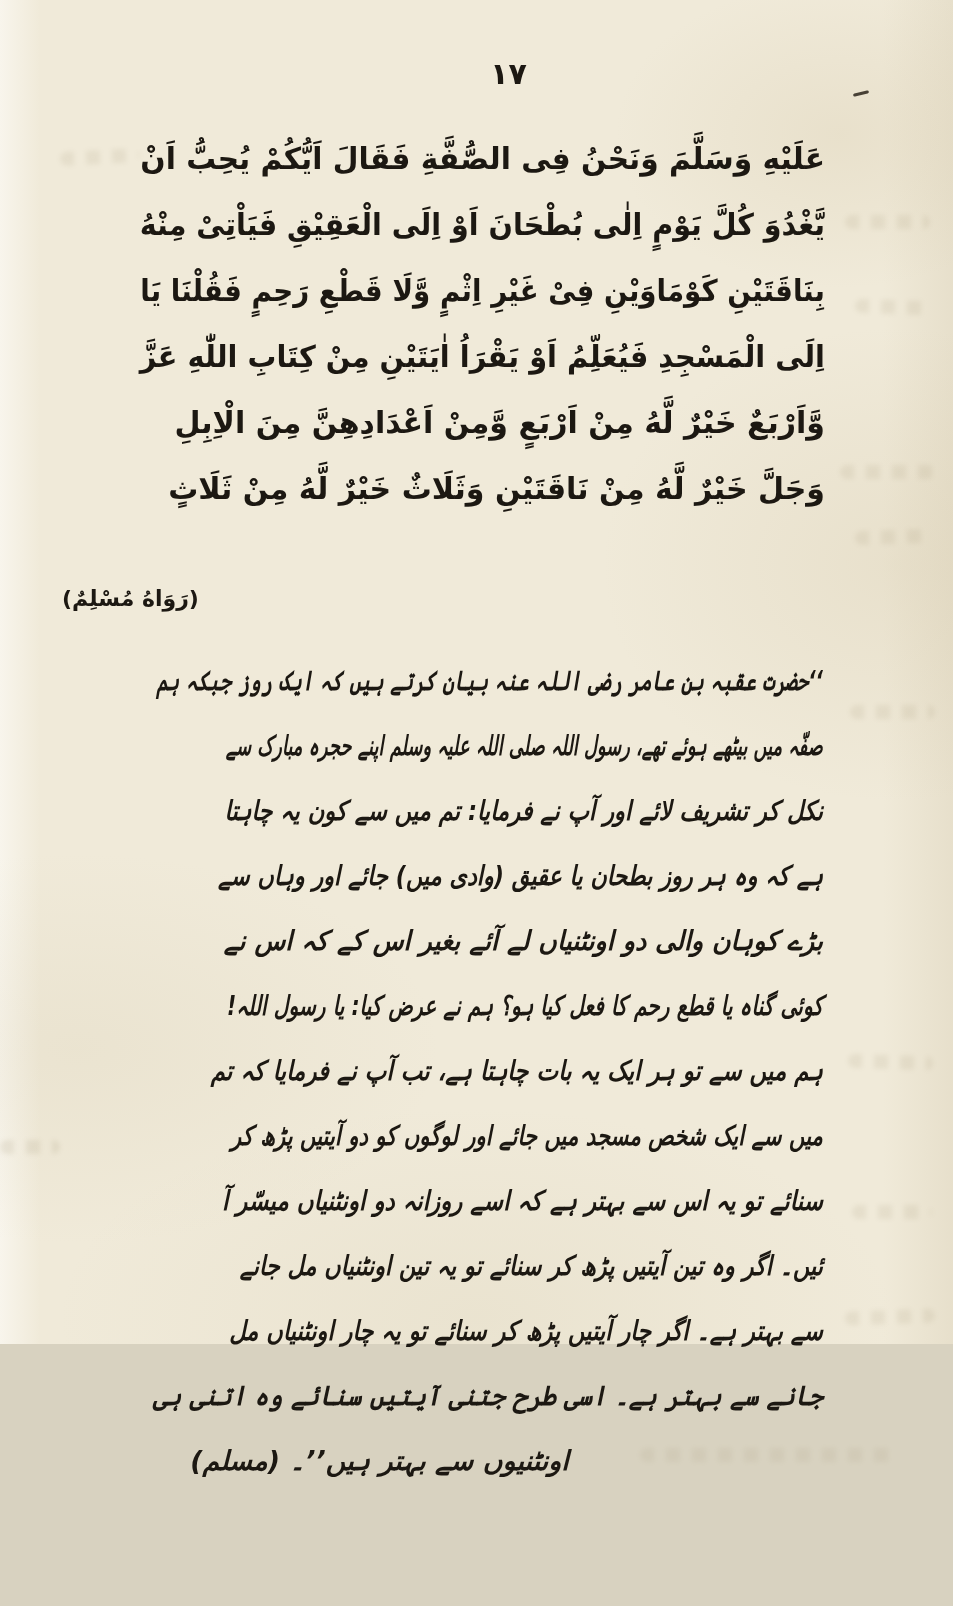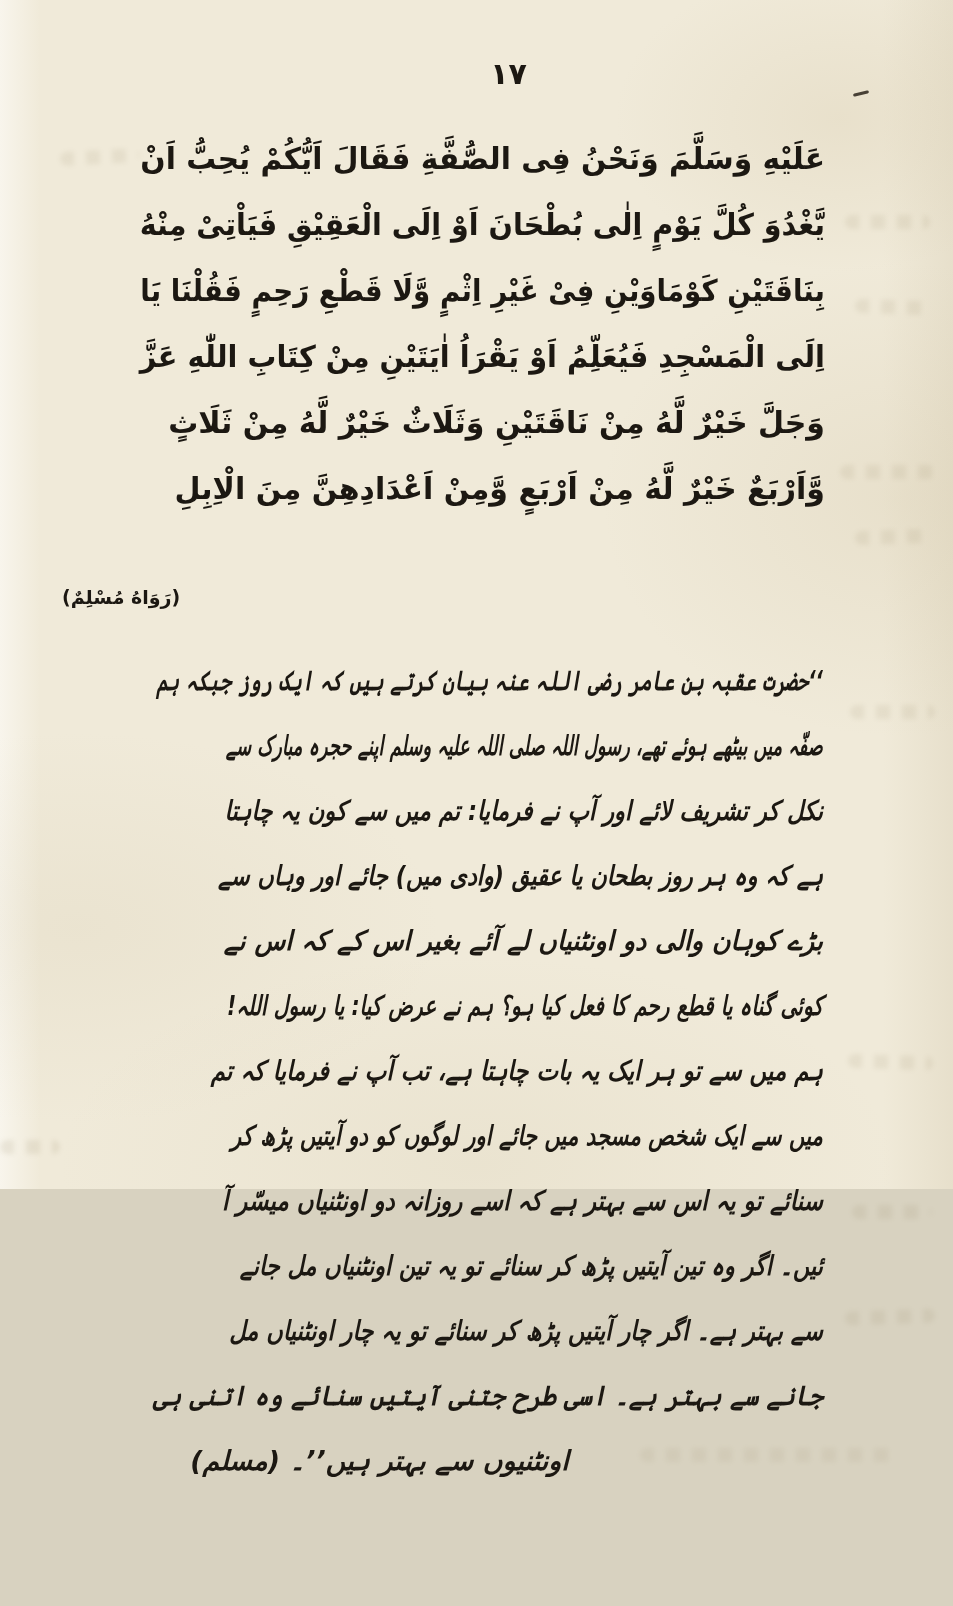--- a/index.html
+++ b/index.html
@@ -4,21 +4,21 @@
 <style>
   html, body { margin: 0; padding: 0; }
   body {
     width: 953px; height: 1606px;
     overflow: hidden;
     font-family: "DejaVu Sans", sans-serif;
     background: #d8d2c0;
   }
   .page {
     position: relative;
-    width: 953px; height: 1189px;
+    width: 953px; height: 1344px;
     color: #1c1812;
     background:
       radial-gradient(ellipse 320px 220px at 88% 10%, rgba(205,190,155,.22), transparent 70%),
       radial-gradient(ellipse 420px 340px at 94% 42%, rgba(200,185,150,.20), transparent 70%),
       radial-gradient(ellipse 520px 280px at 8% 78%, rgba(205,193,162,.16), transparent 70%),
       radial-gradient(ellipse 600px 300px at 50% 98%, rgba(198,186,152,.14), transparent 70%),
       linear-gradient(90deg, #f8f5ec 0px, rgba(248,245,236,0) 40px),
       linear-gradient(270deg, rgba(190,175,140,.18) 0px, rgba(190,175,140,0) 70px),
       #f0ead9;
   }
@@ -61,21 +61,21 @@
     font-weight: bold;
     white-space: nowrap;
     direction: rtl;
     text-align: right;
     overflow: visible;
   }
   .attribution {
     position: absolute;
     top: 586px; left: 62px;
     direction: rtl;
-    font-size: 19px;
+    font-size: 22px;
     font-weight: bold;
     text-align: center;
   }
   .urdu-block {
     position: absolute;
     top: 648px; right: 130px; left: 138px;
     direction: rtl;
     font-style: italic;
   }
   .urdu-line {
@@ -110,22 +110,22 @@
   <div class="ghost" style="top:1140px;left:0px;width:60px;opacity:.12"></div>
 
   <div class="page-number">۱۷</div>
   <div class="ink-mark"></div>
 
   <div class="arabic-block">
     <div class="arabic-line" style="transform-origin: right center; transform: scaleX(0.989884);">عَلَيْهِ وَسَلَّمَ وَنَحْنُ فِى الصُّفَّةِ فَقَالَ اَيُّكُمْ يُحِبُّ اَنْ</div>
     <div class="arabic-line" style="transform-origin: right center; transform: scaleX(0.952712);">يَّغْدُوَ كُلَّ يَوْمٍ اِلٰى بُطْحَانَ اَوْ اِلَى الْعَقِيْقِ فَيَاْتِىْ مِنْهُ</div>
     <div class="arabic-line" style="transform-origin: right center; transform: scaleX(0.923181);">بِنَاقَتَيْنِ كَوْمَاوَيْنِ فِىْ غَيْرِ اِثْمٍ وَّلَا قَطْعِ رَحِمٍ فَقُلْنَا يَا</div>
     <div class="arabic-line" style="transform-origin: right center; transform: scaleX(0.960729);">اِلَى الْمَسْجِدِ فَيُعَلِّمُ اَوْ يَقْرَاُ اٰيَتَيْنِ مِنْ كِتَابِ اللّٰهِ عَزَّ</div>
+    <div class="arabic-line" style="word-spacing: 0px;">وَّاَرْبَعٌ خَيْرٌ لَّهُ مِنْ اَرْبَعٍ وَّمِنْ اَعْدَادِهِنَّ مِنَ الْاِبِلِ</div>
     <div class="arabic-line" style="word-spacing: 0px;">وَجَلَّ خَيْرٌ لَّهُ مِنْ نَاقَتَيْنِ وَثَلَاثٌ خَيْرٌ لَّهُ مِنْ ثَلَاثٍ</div>
-    <div class="arabic-line" style="word-spacing: 0px;">وَّاَرْبَعٌ خَيْرٌ لَّهُ مِنْ اَرْبَعٍ وَّمِنْ اَعْدَادِهِنَّ مِنَ الْاِبِلِ</div>
   </div>
 
   <div class="attribution">(رَوَاهُ مُسْلِمٌ)</div>
 
   <div class="urdu-block">
     <div class="urdu-line" style="transform-origin: right center; transform: scaleX(0.718783);">‘‘حضرت عقبہ بن عامر رضی اللہ عنہ بیان کرتے ہیں کہ ایک روز جبکہ ہم</div>
     <div class="urdu-line" style="transform-origin: right center; transform: scaleX(0.661197);">صفّہ میں بیٹھے ہوئے تھے، رسول اللہ صلی اللہ علیہ وسلم اپنے حجرہ مبارک سے</div>
     <div class="urdu-line" style="transform-origin: right center; transform: scaleX(0.837408);">نکل کر تشریف لائے اور آپ نے فرمایا: تم میں سے کون یہ چاہتا</div>
     <div class="urdu-line" style="transform-origin: right center; transform: scaleX(0.827295);">ہے کہ وہ ہر روز بطحان یا عقیق (وادی میں) جائے اور وہاں سے</div>
     <div class="urdu-line" style="transform-origin: right center; transform: scaleX(0.938356);">بڑے کوہان والی دو اونٹنیاں لے آئے بغیر اس کے کہ اس نے</div>

